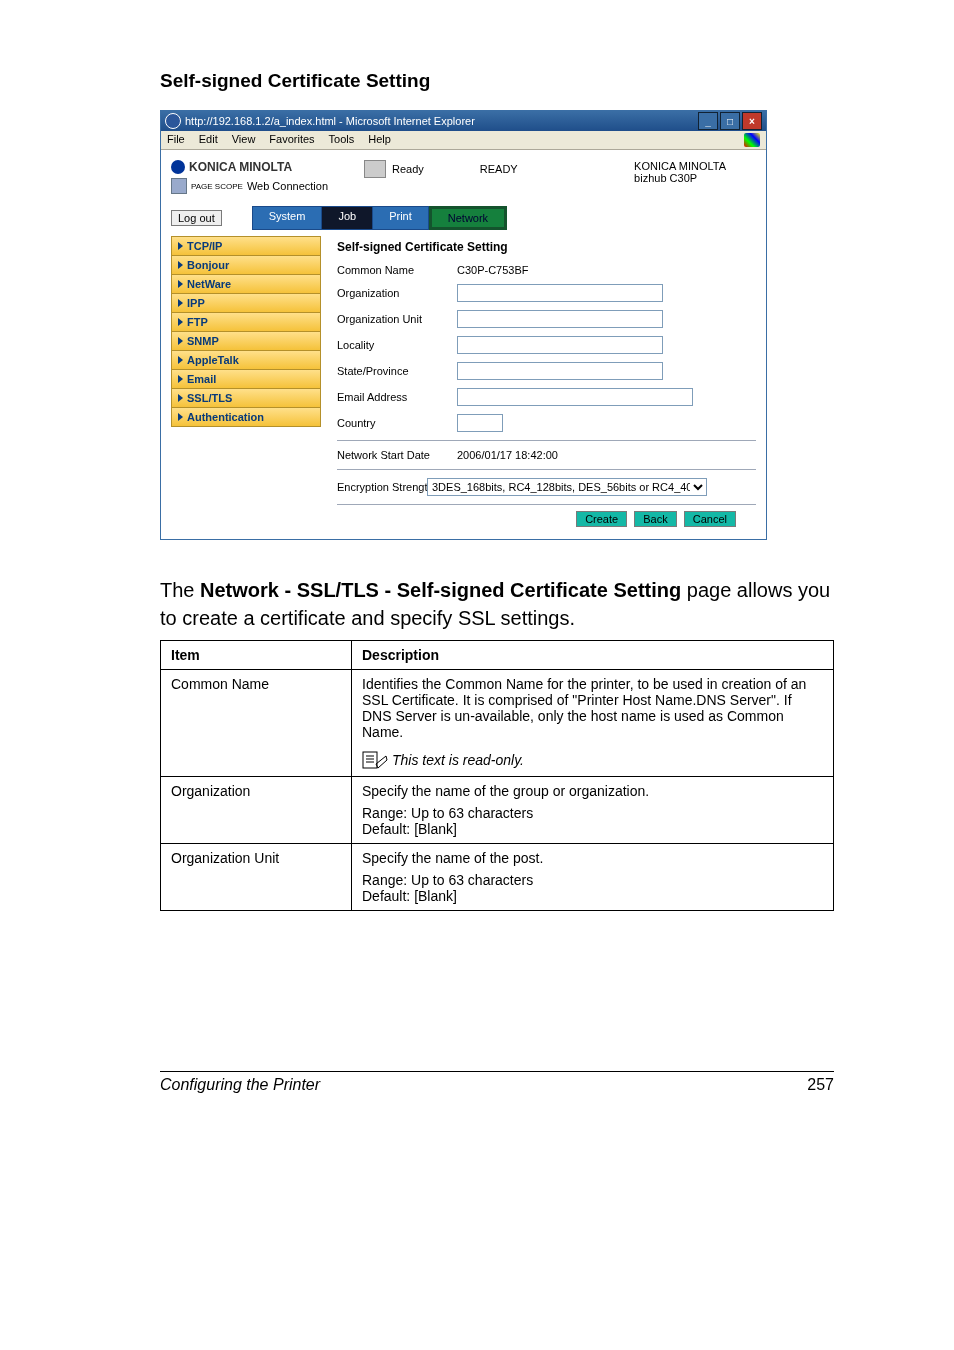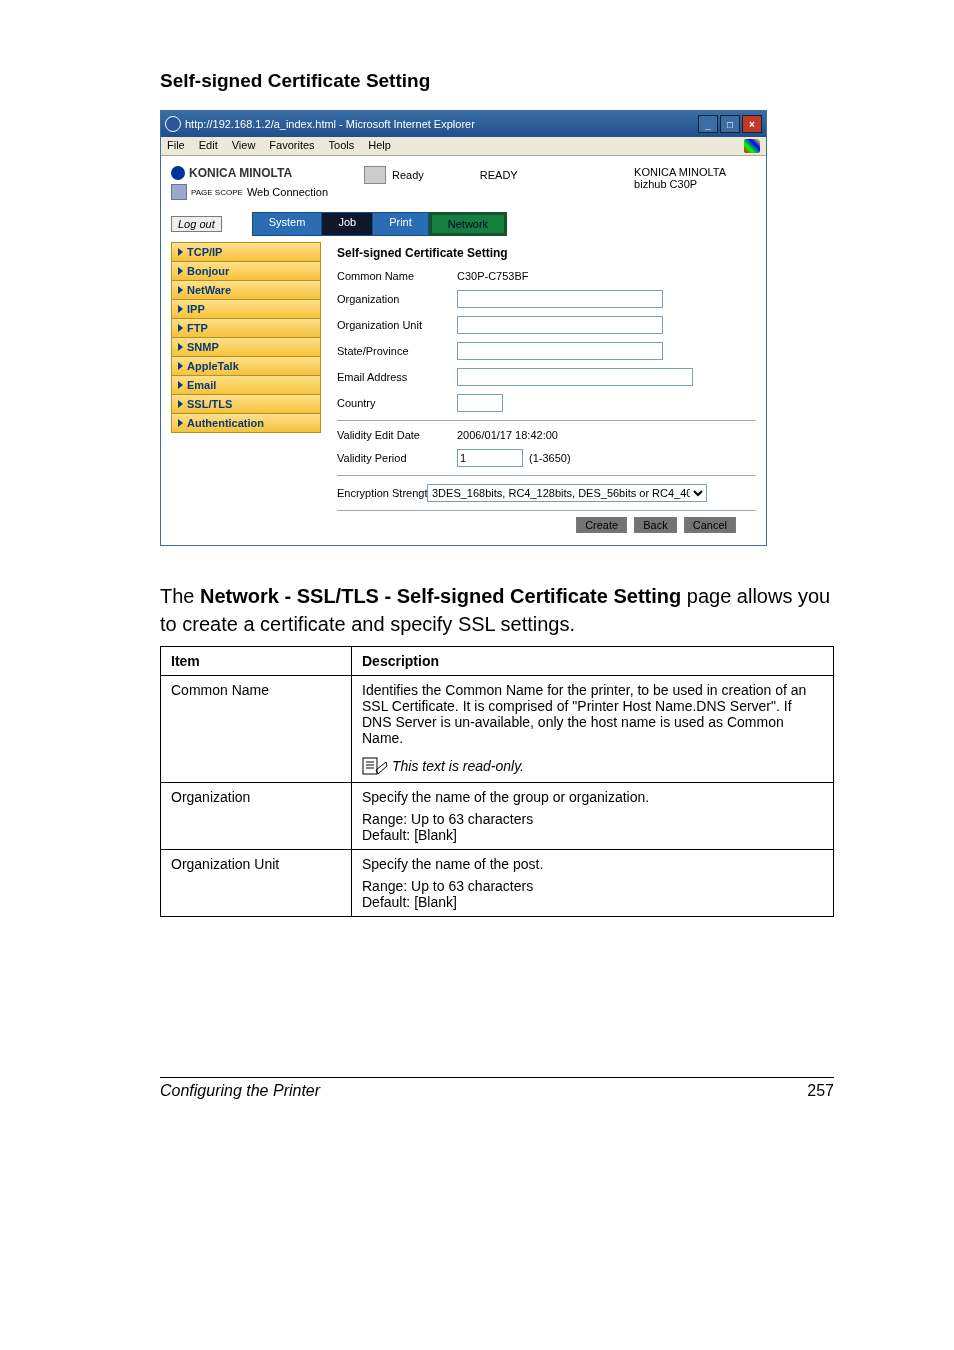--- a/index.html
+++ b/index.html
@@ -19,21 +19,21 @@
     margin: 0 0 18px 0;
   }
   
   .browser-window {
     width: 605px;
     border: 1px solid #3a6ea5;
     font-size: 11px;
     margin-bottom: 36px;
   }
   .titlebar {
-    height: 26px;
+    height: 20px;
     background: linear-gradient(to bottom, #3a6ea5, #1f4e8a);
     color: #fff;
     display: flex;
     align-items: center;
     padding: 0 4px;
     justify-content: space-between;
   }
   .titlebar-left { display: flex; align-items: center; gap: 4px; }
   .ie-icon {
     width: 14px; height: 14px; background: #2b579a; border: 1px solid #fff; border-radius: 50%;
@@ -68,21 +68,20 @@
   .webconn { font-size: 11px; margin-top: 4px; display:flex; align-items:center; gap:4px; }
   .pagescope-cube { width:14px; height:14px; background:#9ac; border:1px solid #678; display:inline-block; }
   .status-col { display:flex; align-items:center; gap:6px; margin-left: 13px; }
   .printer-ic { width:20px; height:16px; background:#ccc; border:1px solid #888; display:inline-block; }
   .right-info { margin-left:auto; text-align:left; font-size:11px; padding-right: 30px; }
 
   .logout-row { margin: 10px 0 4px 0; display:flex; align-items:center; }
   .logout-btn {
     font-size: 11px; padding: 1px 6px; border: 1px solid #7a7a7a; background: #efefef;
     cursor: default;
-    font-style: italic;
   }
   .tabs { display:flex; margin-left: 30px; }
   .tab { padding: 3px 16px; font-size: 11px; border:1px solid #1a4a8a; color:#fff; }
   .tab.system { background:#2b6db3; }
   .tab.job    { background:#0f172a; border-left:none; }
   .tab.print  { background:#2b6db3; border-left:none; }
   .tab.active { background:#15803d; color:#003; border:3px solid #14532d; }
 
   .main-columns { display:flex; margin-top: 6px; }
   .sidebar { width: 150px; }
@@ -103,21 +102,21 @@
   .form-area { flex:1; padding: 4px 0 0 16px; }
   .form-title { font-weight: bold; font-size: 12px; margin-bottom: 10px; }
   .form-row { display:flex; align-items:center; margin-bottom: 8px; font-size:11px; }
   .form-label { width: 120px; white-space: nowrap; }
   .txtbox { border:1px solid #7f9db9; height:16px; padding: 0 2px; font-size:11px; width: 200px; }
   .txtbox.small { width: 40px; }
   .txtbox.mid   { width: 60px; }
   .select { border:1px solid #7f9db9; height:18px; font-size:11px; width: 280px; background:#fff; }
   .hr { border-top:1px solid #9fa8b8; margin: 8px 0; }
   .form-buttons { text-align:right; padding-right: 20px; }
-  .form-btn { font-size:11px; padding:1px 8px; border:1px solid #7a7a7a; background:#737373; margin-left:4px; }
+  .form-btn { font-size:11px; padding:1px 8px; border:1px solid #7a7a7a; background:#14b8a6; margin-left:4px; }
 
   
   p.body-text { font-size: 20px; line-height: 1.4; margin: 0 0 8px 0; }
 
   table.desc {
     border-collapse: collapse;
     width: 100%;
     font-size: 14px;
     border-radius: 19px;
   }
@@ -261,40 +260,39 @@
           </div>
           <div class="form-row">
             <span class="form-label">Organization</span>
             <input class="txtbox" style="">
           </div>
           <div class="form-row">
             <span class="form-label">Organization Unit</span>
             <input class="txtbox" style="">
           </div>
           <div class="form-row">
+            <span class="form-label">Locality</span>
+            <input class="txtbox" style="">
+          </div>
+          <div class="form-row">
             <span class="form-label">State/Province</span>
             <input class="txtbox" style="">
           </div>
           <div class="form-row">
             <span class="form-label">Email Address</span>
             <input class="txtbox" style="width: 230px;">
           </div>
           <div class="form-row">
             <span class="form-label">Country</span>
             <input class="txtbox small" style="">
           </div>
           <div class="hr"></div>
           <div class="form-row">
-            <span class="form-label">Validity Edit Date</span>
+            <span class="form-label">Network Start Date</span>
             <span>2006/01/17 18:42:00</span>
-          </div>
-          <div class="form-row">
-            <span class="form-label">Validity Period</span>
-            <input class="txtbox mid" value="1" style="">
-            <span style="margin-left:6px;">(1-3650)</span>
           </div>
           <div class="hr"></div>
           <div class="form-row">
             <span class="form-label" style="width:90px">Encryption Strength</span>
             <select class="select">
               <option>3DES_168bits, RC4_128bits, DES_56bits or RC4_40bits</option>
             </select>
           </div>
           <div class="hr"></div>
           <div class="form-buttons">

